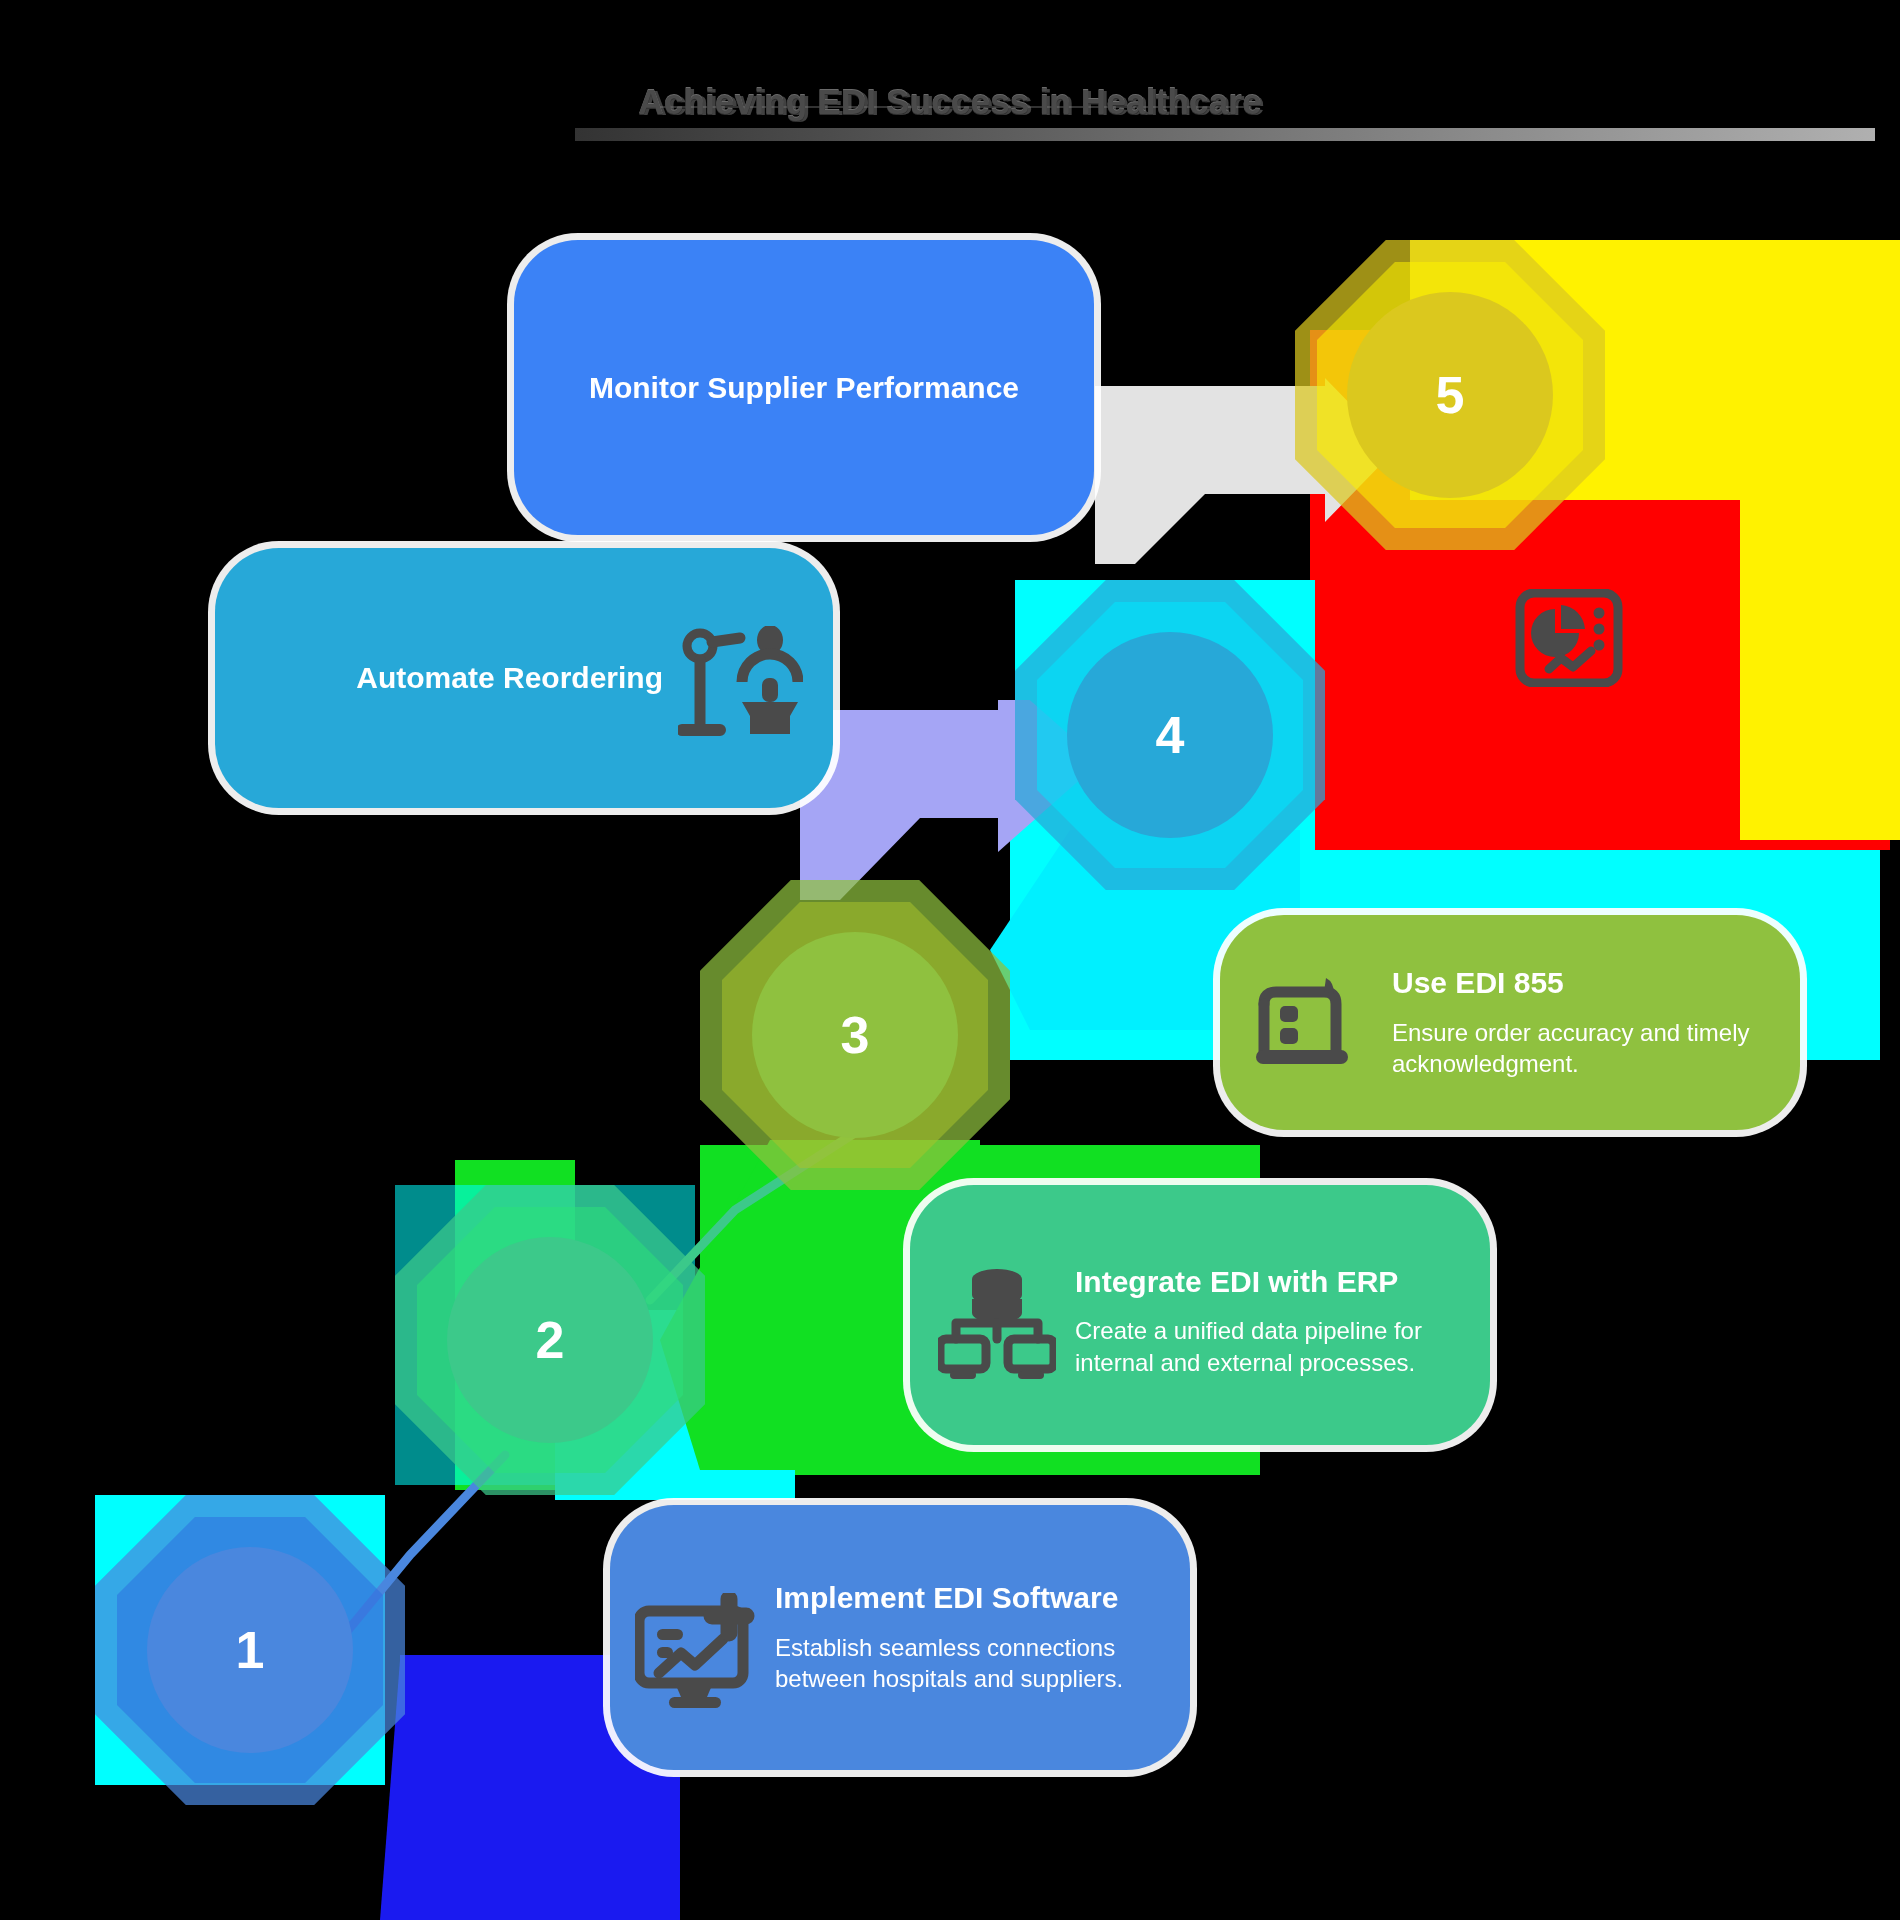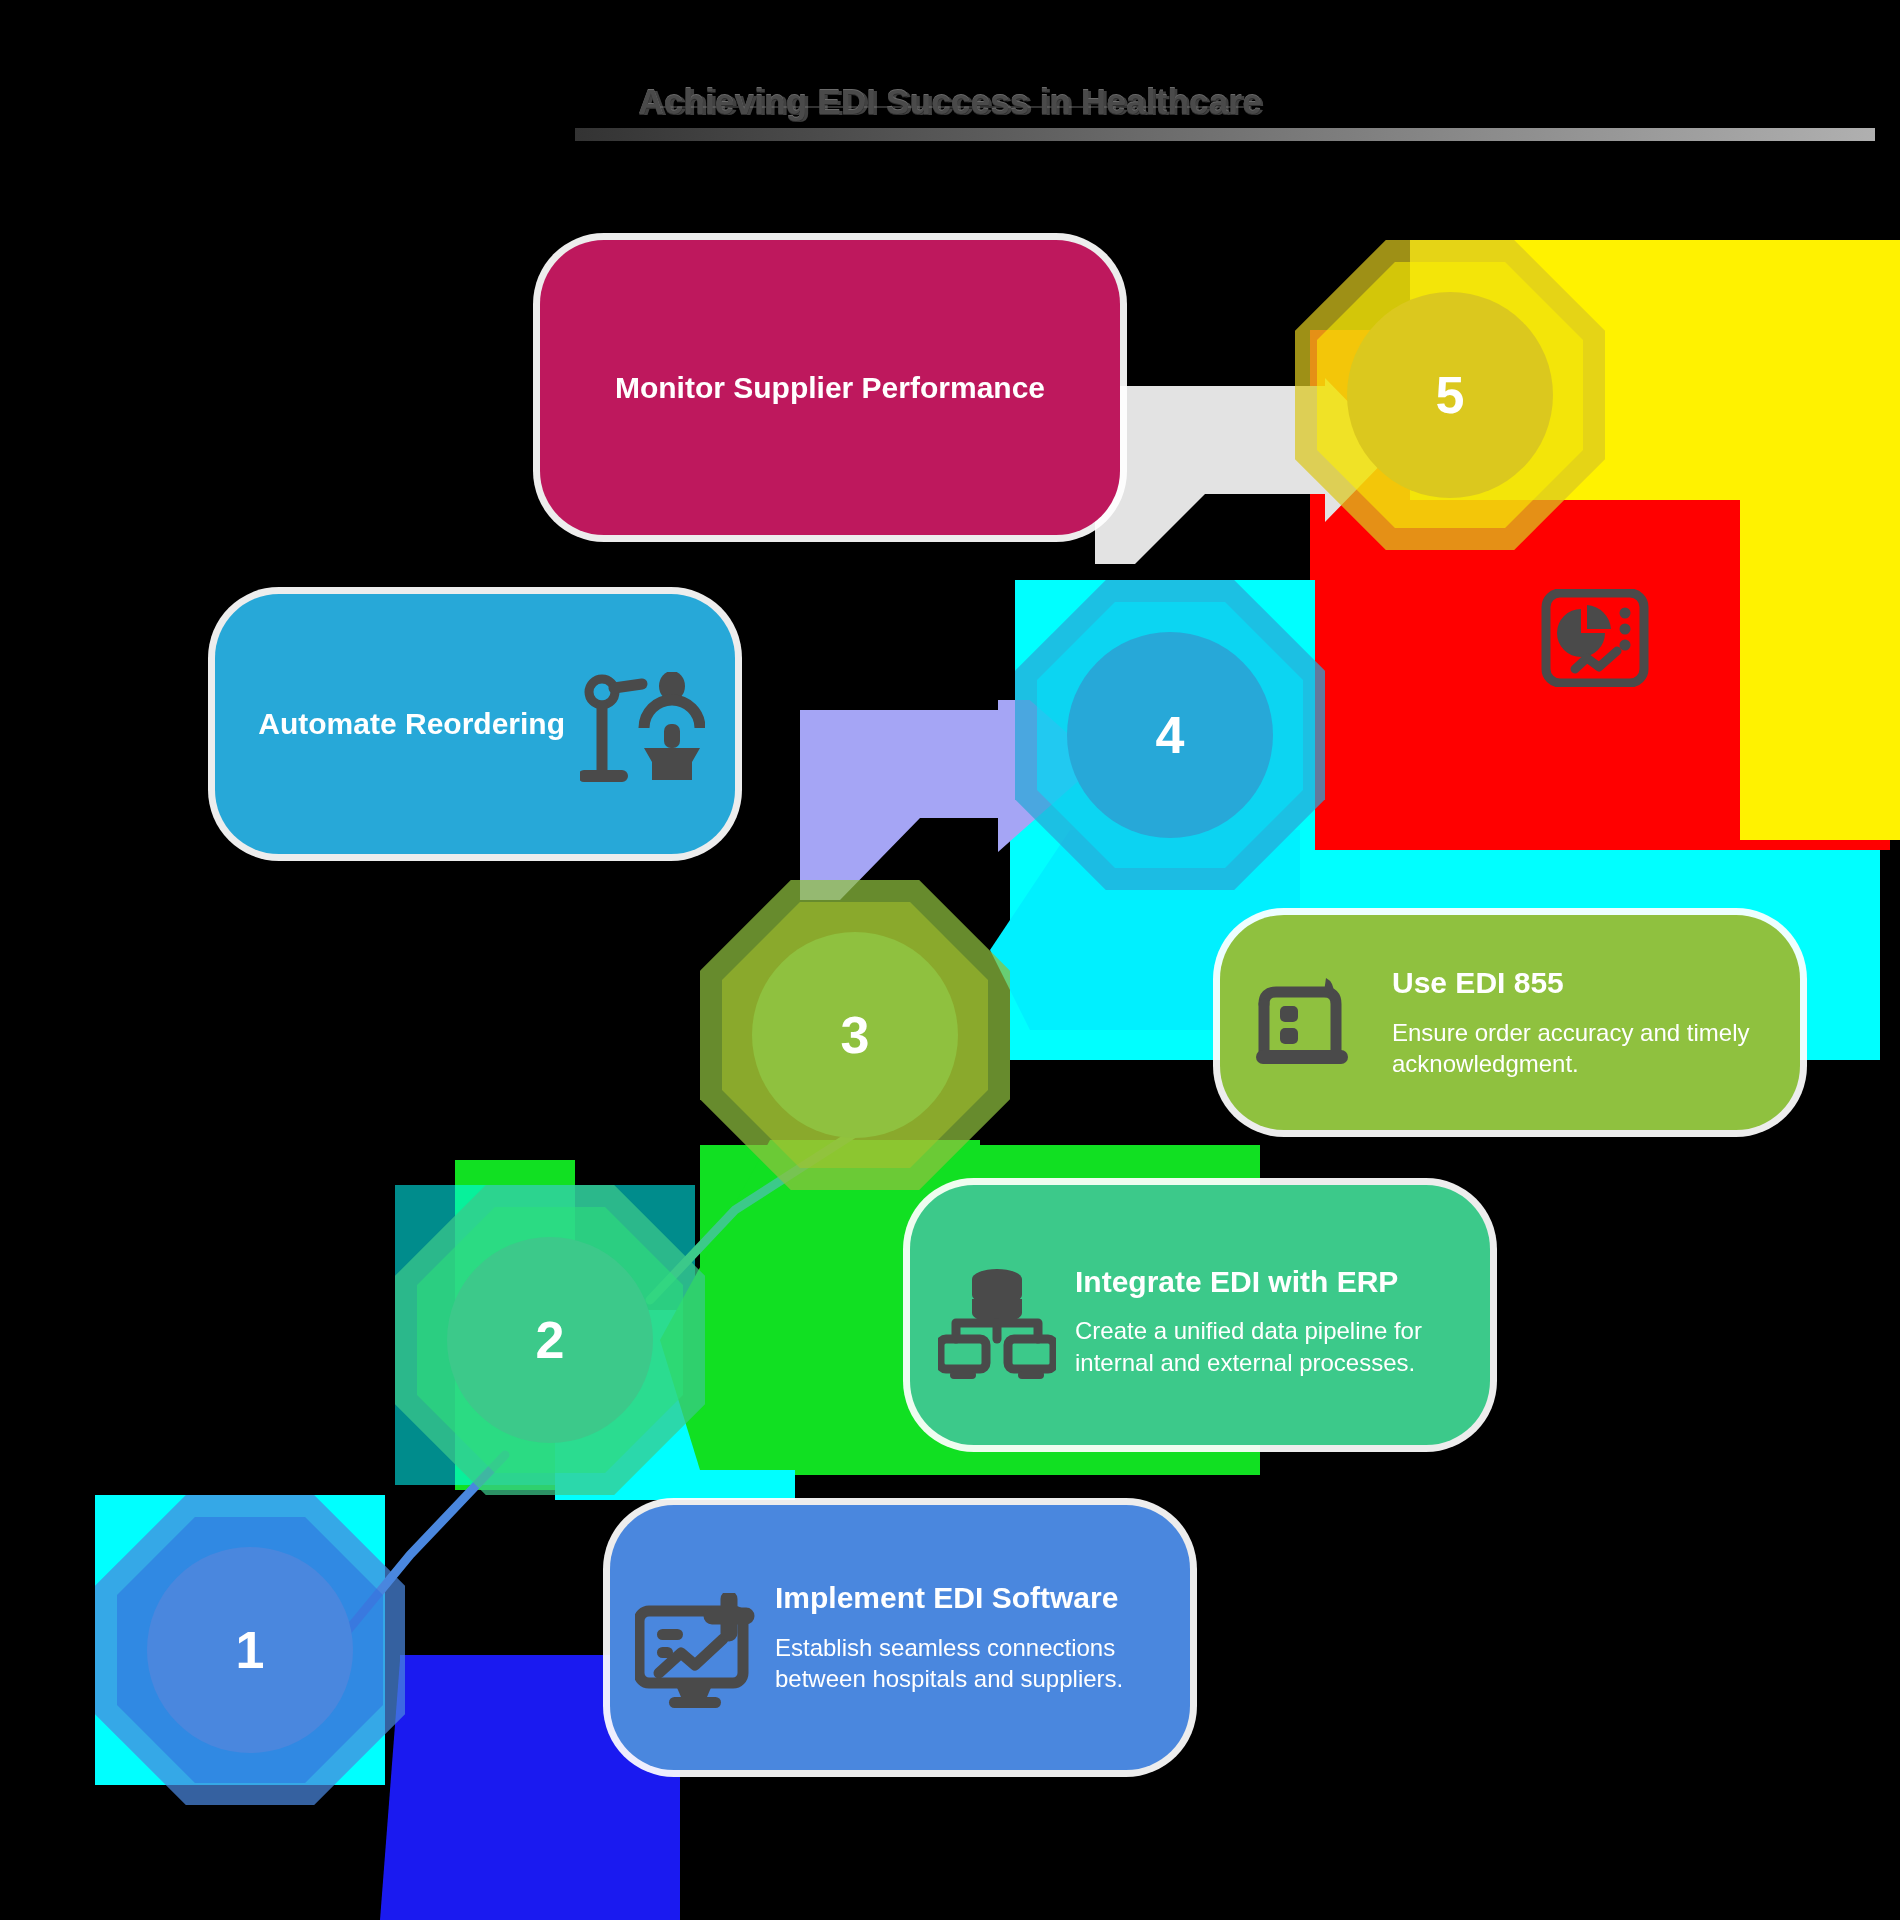--- a/index.html
+++ b/index.html
@@ -156,21 +156,21 @@
     <svg width="250" height="200" viewBox="0 0 250 200">
       <path d="M10 190 L95 100 L235 10" stroke="#3CC98A" stroke-width="9" fill="none" stroke-linecap="round"></path>
     </svg>
   </div>
   <div class="arrow" style="left:330px;top:1430px;width:250px;height:220px;">
     <svg width="250" height="220" viewBox="0 0 250 220">
       <path d="M10 210 L80 125 L175 25" stroke="#4A87DE" stroke-width="9" fill="none" stroke-linecap="round"></path>
     </svg>
   </div>
 
-  <div class="card ta-center" style="left:540px;top:240px;width:580px;height:295px;background:#be185d;">
+  <div class="card ta-center" style="left:514px;top:240px;width:580px;height:295px;background:#3b82f6;">
     <div class="card-body" style="padding:26px 34px 26px 34px;">
       <div class="card-text" style="flex:1;">
         <div class="card-title">Monitor Supplier Performance</div>
       </div>
       <div class="card-icon" style="position:absolute;left:1000px;top:348px;width:110px;height:100px;">
         <svg width="108" height="98" viewBox="0 0 108 98">
           <rect x="5" y="4" width="98" height="90" rx="14" fill="none" stroke="#4A4A4A" stroke-width="9"></rect>
           <path d="M40 20 A24 24 0 1 0 64 44 L40 44 Z" fill="#4A4A4A"></path>
           <path d="M46 16 A26 26 0 0 1 70 40 L46 40 Z" fill="#4A4A4A"></path>
           <circle cx="84" cy="24" r="5.5" fill="#4A4A4A"></circle>
@@ -183,21 +183,21 @@
   </div>
 
   <div class="node" style="left:1295px;top:240px;">
     <div class="ring" style="background:#DBC81E;"></div>
     <div class="ring2" style="background:#FFF200;"></div>
     <div class="disc" style="background:#DBC81E;">
       <span class="num">5</span>
     </div>
   </div>
 
-  <div class="card ta-right" style="left:215px;top:594px;width:520px;height:260px;background:#27A8D8;">
+  <div class="card ta-right" style="left:215px;top:548px;width:618px;height:260px;background:#27A8D8;">
     <div class="card-body" style="padding:22px 170px 22px 40px;">
       <div class="card-text" style="flex:1;">
         <div class="card-title">Automate Reordering</div>
       </div>
     </div>
     <div class="card-icon" style="position:absolute;right:30px;top:78px;width:125px;height:118px;">
       <svg width="125" height="118" viewBox="0 0 125 118">
         <circle cx="22" cy="20" r="13" fill="none" stroke="#4A4A4A" stroke-width="9"></circle>
         <path d="M34 16 L62 12" stroke="#4A4A4A" stroke-width="11" stroke-linecap="round"></path>
         <path d="M22 34 L22 98" stroke="#4A4A4A" stroke-width="11" stroke-linecap="round"></path>

